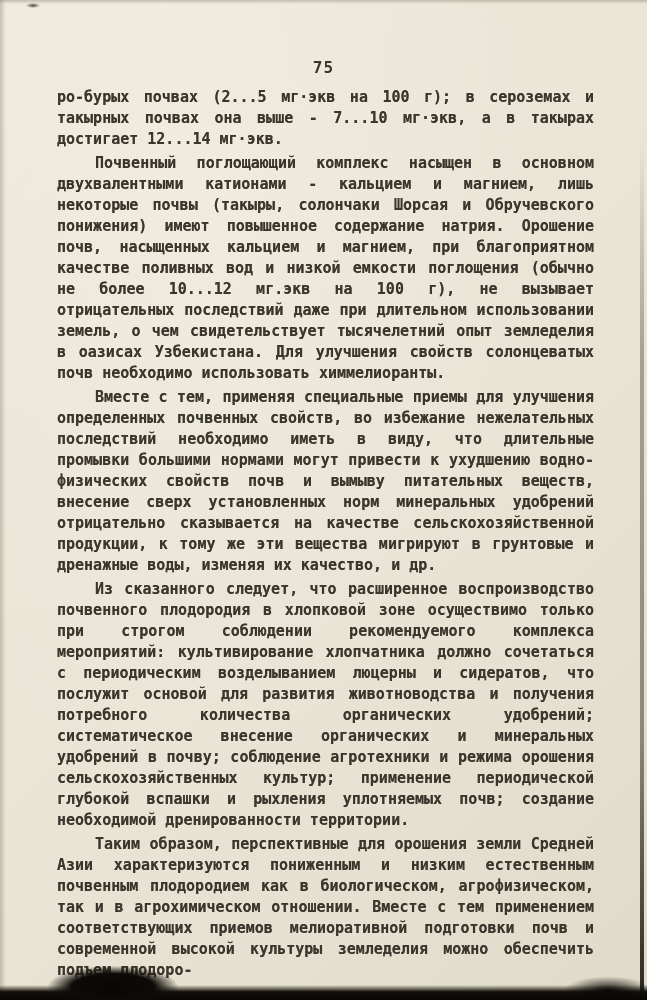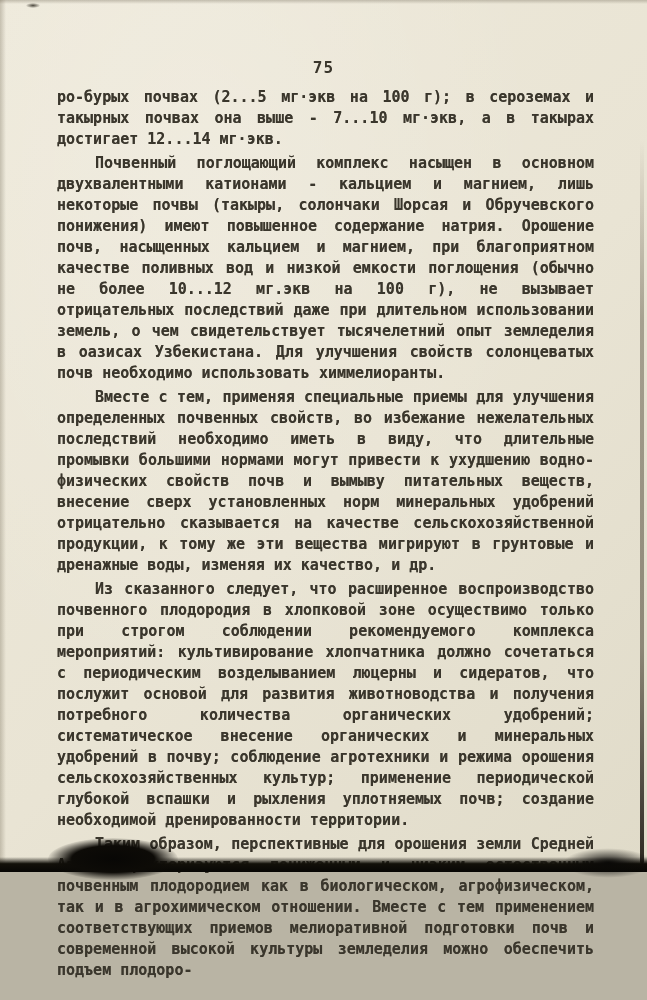--- a/index.html
+++ b/index.html
@@ -6,21 +6,21 @@
     --paper:#e9e4d4;
     --ink:#3a362c;
   }
   html,body{margin:0;padding:0;}
   body{
     width:647px;height:1000px;overflow:hidden;
     background:#b9b4a4;
     font-family:"DejaVu Sans Mono", monospace;
   }
   .page{
-    position:relative;width:647px;height:872px;
+    position:relative;width:647px;height:1000px;
     background:
       radial-gradient(ellipse at 30% 20%, rgba(255,255,255,0.18), rgba(255,255,255,0) 55%),
       linear-gradient(135deg,#eee9da 0%, var(--paper) 55%, #e0dbc9 100%);
     color:var(--ink);
   }
   .page-number{
     position:absolute;top:58px;left:0;width:100%;
     text-align:center;font-size:16px;font-weight:bold;letter-spacing:1px;
   }
   .text-block{

